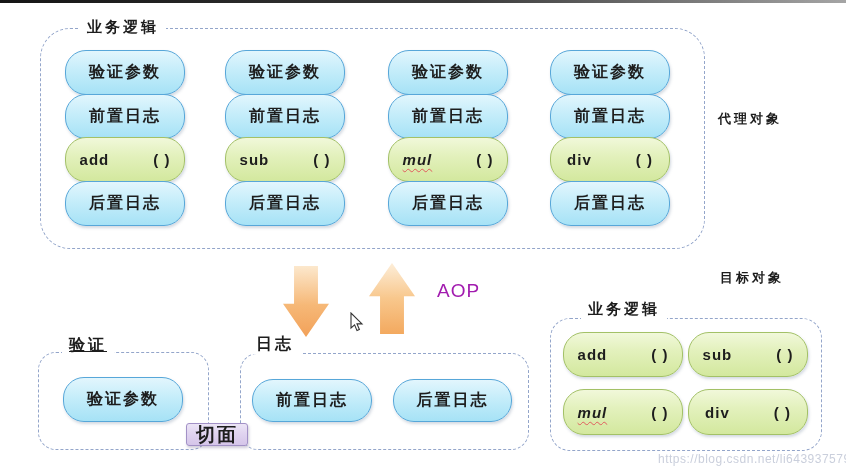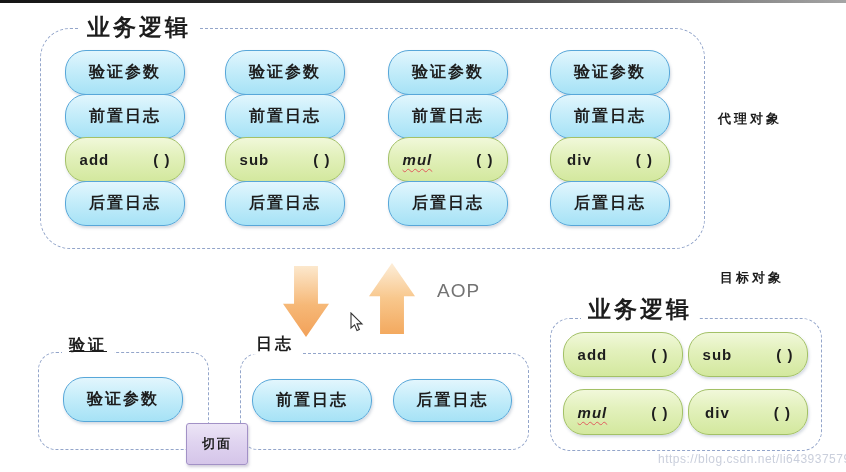--- a/index.html
+++ b/index.html
@@ -10,21 +10,21 @@
   .topbar{position:absolute;left:0;top:0;width:846px;height:3px;
     background:linear-gradient(90deg,#151515 0%,#3a3a3a 55%,#a5a5a5 100%);}
   
   .dashed-box{position:absolute;border:1.5px dashed #93a5ca;background:transparent;}
   .proxy-box{left:40px;top:28px;width:663px;height:219px;border-radius:30px;}
   .verify-box{left:38px;top:352px;width:169px;height:96px;border-radius:18px;}
   .log-box{left:240px;top:353px;width:287px;height:95px;border-radius:18px;}
   .target-box{left:550px;top:318px;width:270px;height:131px;border-radius:20px;}
   
   .group-label{position:absolute;background:#ffffff;padding:0 7px;font-weight:bold;
-    font-size:23px;letter-spacing:3px;line-height:20px;z-index:5;white-space:nowrap;}
+    font-size:15px;letter-spacing:3px;line-height:20px;z-index:5;white-space:nowrap;}
   .side-label{position:absolute;font-weight:bold;font-size:13px;letter-spacing:3px;
     white-space:nowrap;z-index:4;}
   
   .cell{display:flex;align-items:center;justify-content:center;
     font-weight:bold;font-size:16px;letter-spacing:2px;white-space:nowrap;
     box-shadow:1px 2px 3px rgba(110,130,155,.30);border-radius:21px;}
   .cell.blue{background:linear-gradient(180deg,#e2f6fd 0%,#c5edfa 45%,#a6e2f6 100%);
     border:1.5px solid #57a7d9;}
   .cell.green{background:linear-gradient(180deg,#f1f8da 0%,#e3f1bd 40%,#d3e89e 100%);
     border:1.5px solid #a3c167;}
@@ -43,27 +43,27 @@
   .arrow-down{left:283px;top:266px;width:46px;height:71px;
     background:linear-gradient(180deg,#fce8cd 0%,#f8c astray 0,#f6b877 55%,#f2a159 100%);
     background:linear-gradient(180deg,#fce8cd 0%,#f6b877 55%,#f2a159 100%);
     clip-path:polygon(24% 0,76% 0,76% 53%,100% 53%,50% 100%,0 53%,24% 53%);}
   .arrow-up{left:369px;top:263px;width:46px;height:71px;
     background:linear-gradient(180deg,#fdeed9 0%,#f8c78c 50%,#f3a95f 100%);
     clip-path:polygon(50% 0,100% 47%,76% 47%,76% 100%,24% 100%,24% 47%,0 47%);}
   
   .free-label{position:absolute;white-space:nowrap;}
   .extract-label{left:138px;top:277px;font-weight:bold;font-size:17px;letter-spacing:2px;}
-  .aop-label{left:437px;top:280px;font-size:19px;font-weight:500;letter-spacing:1px;color:#737373;}
+  .aop-label{left:437px;top:280px;font-size:19px;font-weight:500;letter-spacing:1px;color:#a21caf;}
   
-  .aspect-badge{position:absolute;left:186px;top:423px;width:62px;height:42px;z-index:6;
+  .aspect-badge{position:absolute;left:186px;top:423px;width:62px;height:23px;z-index:6;
     display:flex;align-items:center;justify-content:center;
     background:linear-gradient(180deg,#ece5f6 0%,#e0d4f0 45%,#d5c5e9 100%);
     border:1.5px solid #a291c6;border-radius:3px;box-sizing:border-box;
-    font-weight:bold;font-size:13px;letter-spacing:2px;
+    font-weight:bold;font-size:19px;letter-spacing:2px;
     box-shadow:1px 2px 3px rgba(120,110,150,.35);}
   
   .cursor{position:absolute;left:349px;top:312px;width:15px;height:21px;z-index:9;}
   
   .watermark{position:absolute;left:658px;top:452px;font-size:12px;color:#cacfdc;
     letter-spacing:0.5px;white-space:nowrap;}
 </style>
 </head>
 <body>
 

